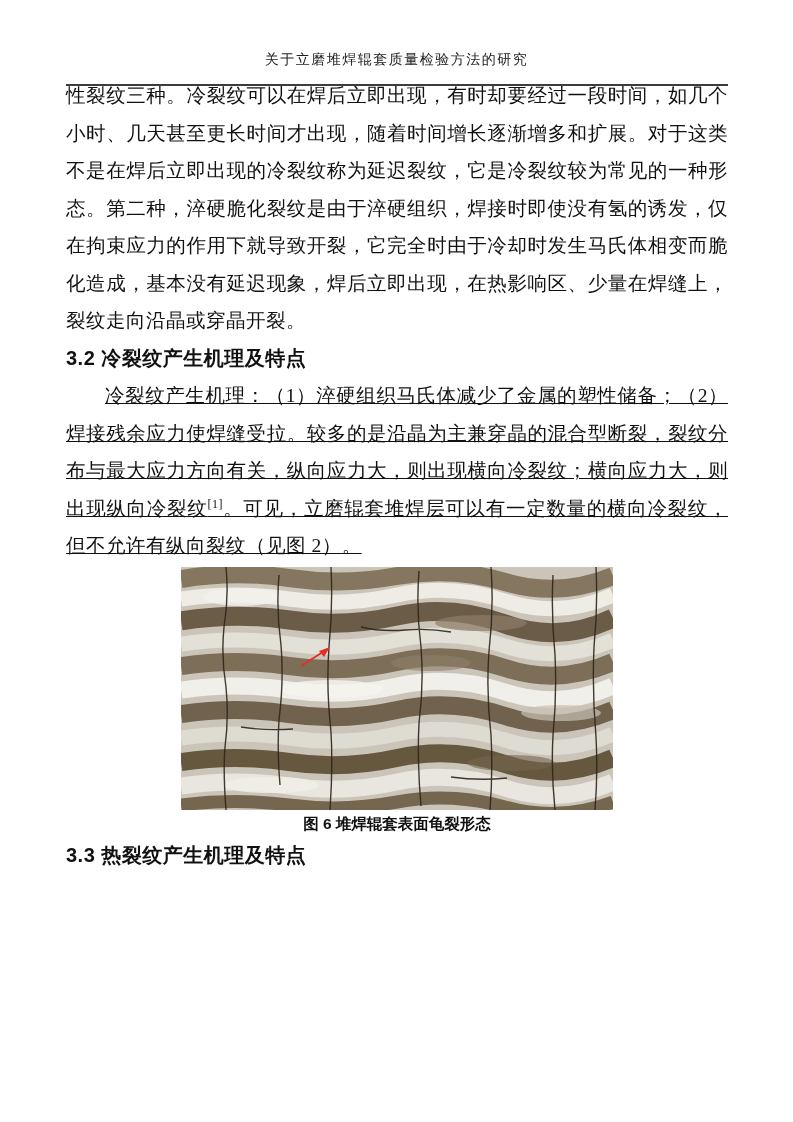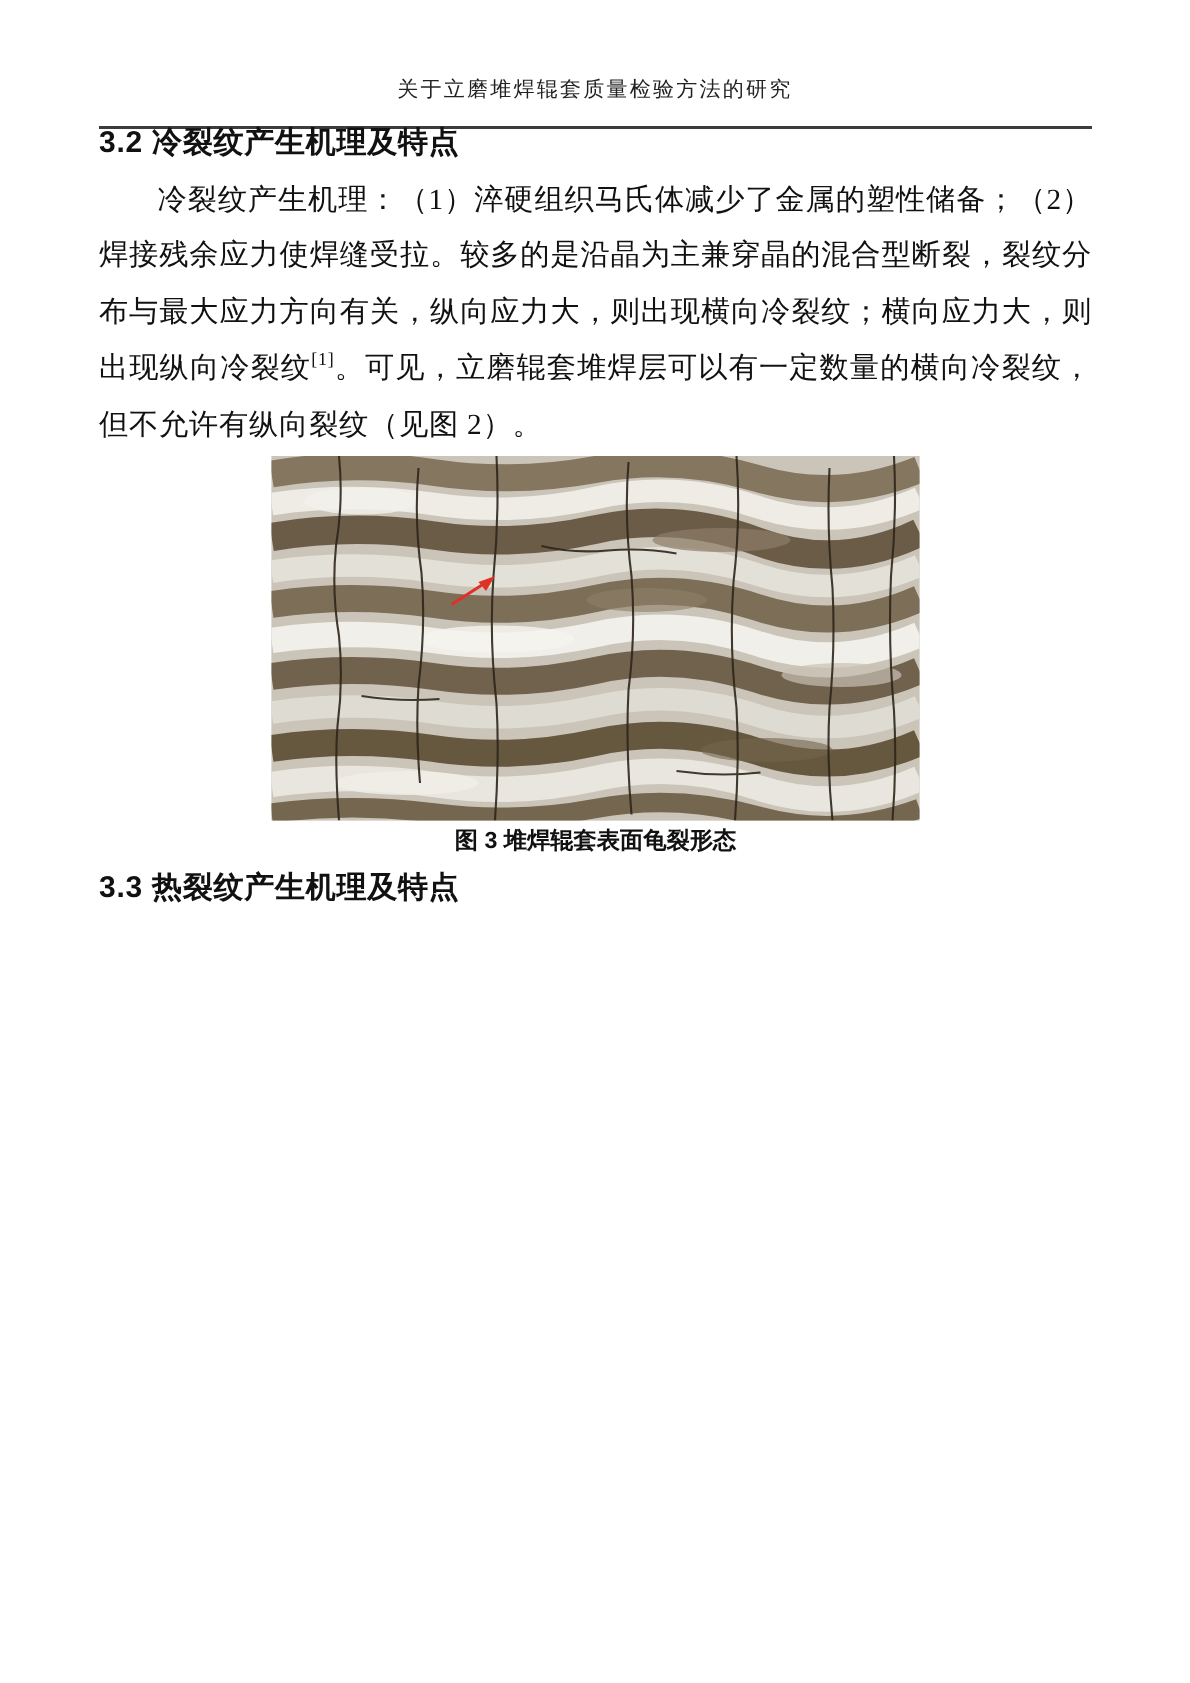--- a/index.html
+++ b/index.html
@@ -23,21 +23,21 @@
   }
   .body-col{
     position:absolute;top:77px;left:66px;width:662px;
   }
   .body-text{
     margin:0;
     font-size:19.5px;line-height:37.5px;
     text-align:justify;text-justify:inter-ideograph;
     letter-spacing:0.5px;
   }
-  .indent{text-indent:2em;}
+  .indent{text-indent:2em;text-decoration:underline;}
   .section-heading{
     margin:0;
     font-size:20px;line-height:37.5px;font-weight:bold;
     font-family:Liberation Sans, sans-serif;
     letter-spacing:0.5px;
   }
   sup.ref{font-size:12px;line-height:0;vertical-align:super;}
   figure.fig{margin:2px auto 0;width:432px;padding:0;}
   .fig-img{display:block;width:432px;height:243px;background:#c9c3b7;}
   figcaption{
@@ -62,20 +62,21 @@
 </head>
 <body>
 
 <div class="page">
 
   <div class="running-title">关于立磨堆焊辊套质量检验方法的研究</div>
   <div class="header-rule"></div>
 
   <div class="body-col">
 
+    <p class="body-text">性裂纹三种。冷裂纹可以在焊后立即出现，有时却要经过一段时间，如几个小时、几天甚至更长时间才出现，随着时间增长逐渐增多和扩展。对于这类不是在焊后立即出现的冷裂纹称为延迟裂纹，它是冷裂纹较为常见的一种形态。第二种，淬硬脆化裂纹是由于淬硬组织，焊接时即使没有氢的诱发，仅在拘束应力的作用下就导致开裂，它完全时由于冷却时发生马氏体相变而脆化造成，基本没有延迟现象，焊后立即出现，在热影响区、少量在焊缝上，裂纹走向沿晶或穿晶开裂。</p>
 
     <h2 class="section-heading">3.2 冷裂纹产生机理及特点</h2>
 
     <p class="body-text indent"><span>冷裂纹产生机理：（1）淬硬组织马氏体减少了金属的塑性储备；（2）焊接残余应力使焊缝受拉。较多的是沿晶为主兼穿晶的混合型断裂，裂纹分布与最大应力方向有关，纵向应力大，则出现横向冷裂纹；横向应力大，则出现纵向冷裂纹</span><sup class="ref">[1]</sup><span>。可见，立磨辊套堆焊层可以有一定数量的横向冷裂纹，但不允许有纵向裂纹（见图 2）。</span></p>
 
     <figure class="fig">
       <svg class="fig-img" viewBox="0 0 432 243" xmlns="http://www.w3.org/2000/svg" preserveAspectRatio="none">
         <rect x="0" y="0" width="432" height="243" fill="#cbc5b9"></rect>
 
         <path d="M0,12 Q54,3 108,11 T216,9 T324,15 T432,9" stroke="#85765f" stroke-width="18" fill="none"></path>
@@ -109,21 +110,21 @@
           <path d="M180,60 q20,5 44,3 q24,-2 46,2"></path>
           <path d="M60,160 q26,4 52,2"></path>
           <path d="M270,210 q28,4 56,1"></path>
         </g>
 
         <g>
           <line x1="120" y1="99" x2="145" y2="83" stroke="#e03126" stroke-width="2"></line>
           <polygon points="149,80 138,84 143,90" fill="#e03126"></polygon>
         </g>
       </svg>
-      <figcaption>图 3 堆焊辊套表面龟裂形态</figcaption>
+      <figcaption>图 6 堆焊辊套表面龟裂形态</figcaption>
     </figure>
 
     <h2 class="section-heading">3.3 热裂纹产生机理及特点</h2>
 
 
   </div>
 
   <svg class="footer-bar" viewBox="0 0 662 11" xmlns="http://www.w3.org/2000/svg" preserveAspectRatio="none">
     <path d="M0,4.2 L80,3.6 L160,3.2 L240,2.2 L330,1.2 L420,1.6 L500,2.6 L580,3.4 L662,3.8
              L662,5.4 L580,5.2 L500,6.4 L420,8.2 L330,8.0 L240,7.0 L160,5.6 L80,5.2 L0,5.4 Z" fill="#0a0a0a"></path>

